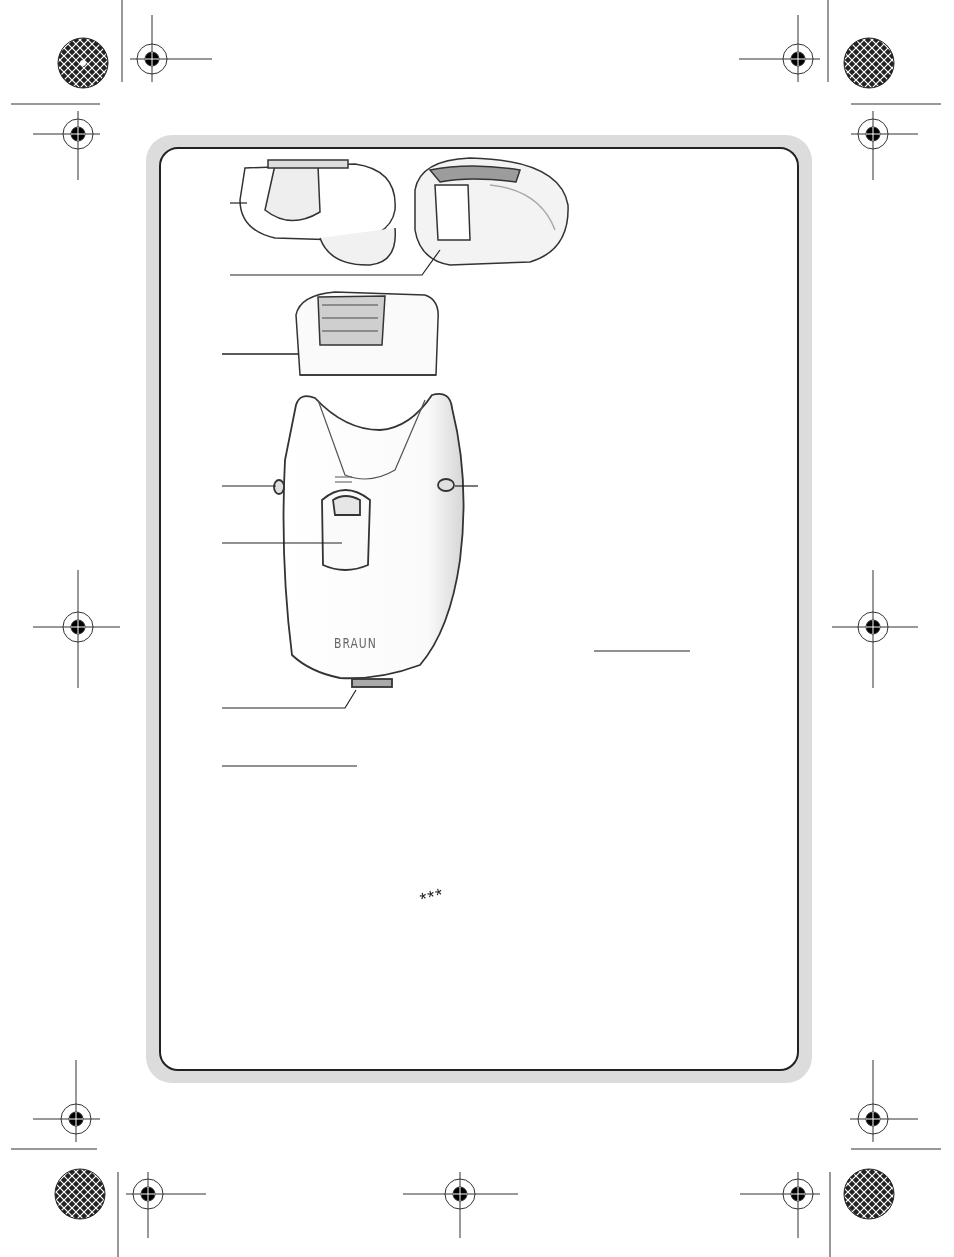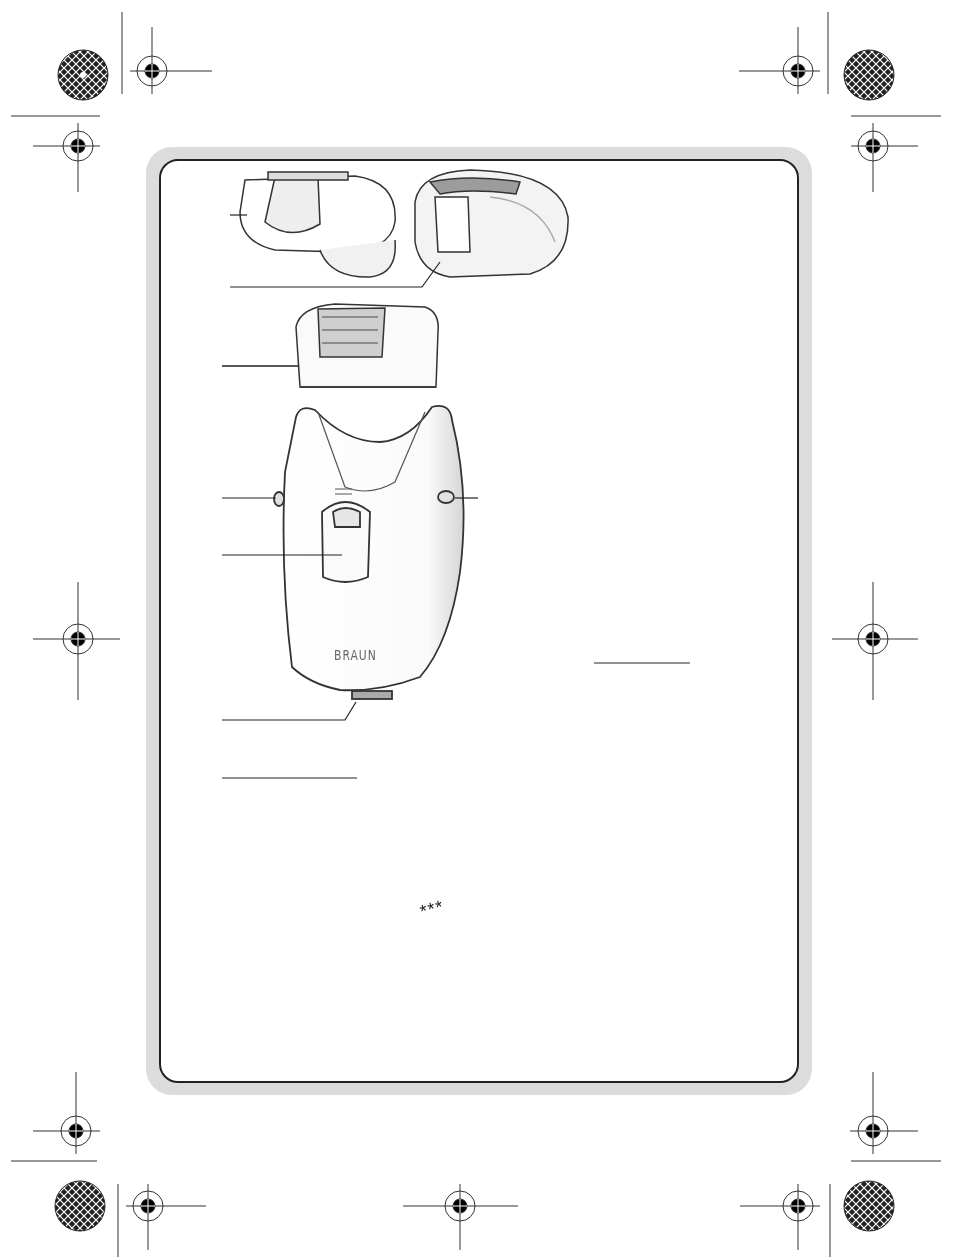--- a/index.html
+++ b/index.html
@@ -1,17 +1,17 @@
 <!DOCTYPE html>
 <html><head>
 <meta charset="utf-8">
 <style>
   html,body{margin:0;padding:0;background:#fff;}
   body{width:954px;height:1257px;position:relative;overflow:hidden;font-family:"Liberation Sans",sans-serif;}
-  .page{position:absolute;left:0;top:12px;width:954px;height:1132px;}
+  .page{position:absolute;left:0;top:0;width:954px;height:1132px;}
   svg{position:absolute;left:0;top:0;}
   .brand{position:absolute;left:334px;top:636px;font-family:"DejaVu Sans Condensed","DejaVu Sans",sans-serif;font-size:12px;letter-spacing:1px;color:#666;transform:scaleY(1.2);}
   .stars{position:absolute;left:420px;top:887px;font-size:18px;color:#222;transform:rotate(-14deg);letter-spacing:1px;}
 </style>
 </head>
 <body>
 
 <div class="page">
 <svg width="954" height="1257" viewBox="0 0 954 1257">
   <defs>

